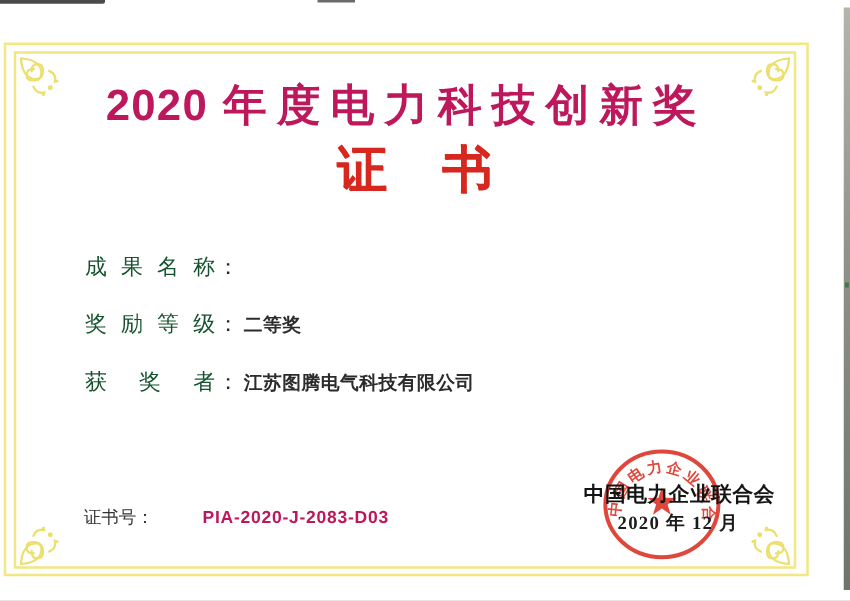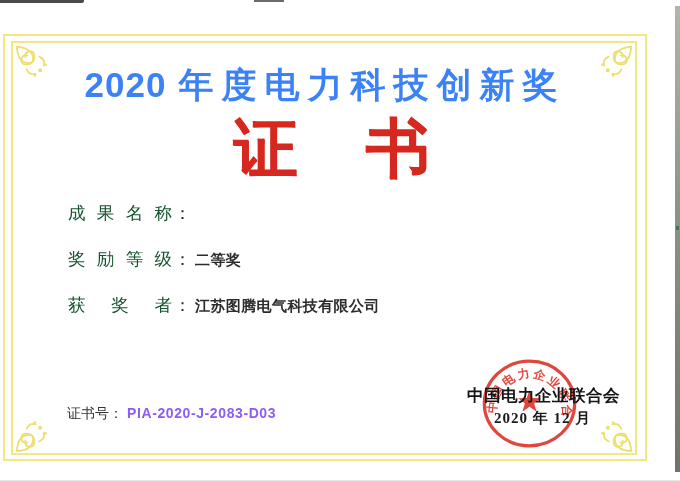--- a/index.html
+++ b/index.html
@@ -23,30 +23,30 @@
   .corner{position:absolute;width:36px;height:36px;}
   .corner.tl{left:15px;top:45px;}
   .corner.tr{right:47px;top:45px;transform:scaleX(-1);}
   .corner.bl{left:15px;bottom:28px;transform:scaleY(-1);}
   .corner.br{right:47px;bottom:28px;transform:scale(-1,-1);}
   
   .title{
     position:absolute;left:0;top:67px;width:650px;
     text-align:center;
     font-family:"Liberation Sans","DejaVu Sans",sans-serif;
-    font-weight:700;font-size:35px;line-height:1.05;color:#3b82f6;
+    font-weight:700;font-size:35px;line-height:1.05;color:#be185d;
     white-space:nowrap;
   }
   .title .yr{letter-spacing:1px;margin-right:12px;}
   .title .tx{letter-spacing:8px;}
   
   .heading{
     position:absolute;left:0;top:114px;width:665px;
     text-align:center;
-    font-size:64px;line-height:1.1;font-weight:700;
+    font-size:40px;line-height:1.1;font-weight:700;
     color:#d6281e;letter-spacing:2px;white-space:nowrap;
     text-shadow:0.5px 0.5px 0 #d6281e;
   }
   
   .field{
     position:absolute;left:68px;
     display:flex;align-items:baseline;white-space:nowrap;
   }
   .field .lbl{
     display:inline-block;width:104px;
@@ -55,26 +55,26 @@
   }
   .field .colon{font-size:17px;color:#242424;margin:0 4px 0 2px;}
   .field .val{
     font-family:"Liberation Sans","DejaVu Sans",sans-serif;
     font-size:15px;font-weight:600;color:#2c2c2c;letter-spacing:0.4px;
   }
   .f1{top:201px;} .f2{top:247px;} .f3{top:293px;}
   
   .certno{
     position:absolute;left:67px;top:405px;
-    display:flex;align-items:baseline;white-space:nowrap;
+    display:flex;align-items:baseline;white-space:nowrap;gap:35px;
   }
   .certno .lbl{font-size:14px;color:#333;}
   .certno .num{
     font-family:"Liberation Sans","DejaVu Sans",sans-serif;
-    font-size:14px;font-weight:600;color:#8b5cf6;letter-spacing:0.6px;margin-left:4px;
+    font-size:14px;font-weight:600;color:#be185d;letter-spacing:0.6px;margin-left:4px;
   }
   
   .issuer{
     position:absolute;left:467px;top:385px;z-index:3;
     font-family:"Liberation Sans","DejaVu Sans",sans-serif;
     font-size:16.5px;font-weight:700;color:#141414;letter-spacing:0.5px;white-space:nowrap;
   }
   .issuedate{
     position:absolute;left:494px;top:409px;z-index:3;
     font-size:15px;font-weight:600;color:#1b1b1b;letter-spacing:1px;white-space:nowrap;text-align:right;

